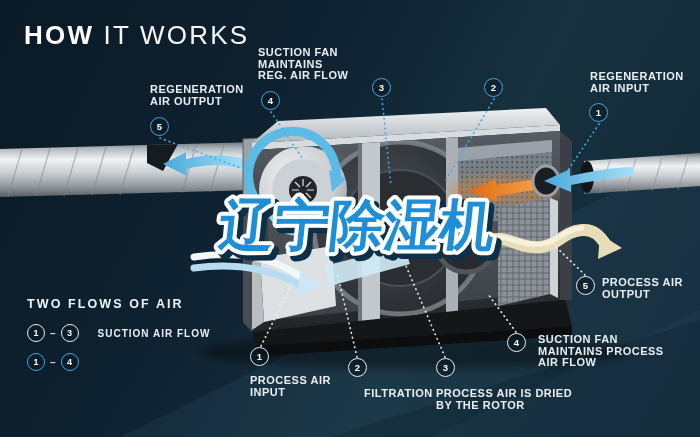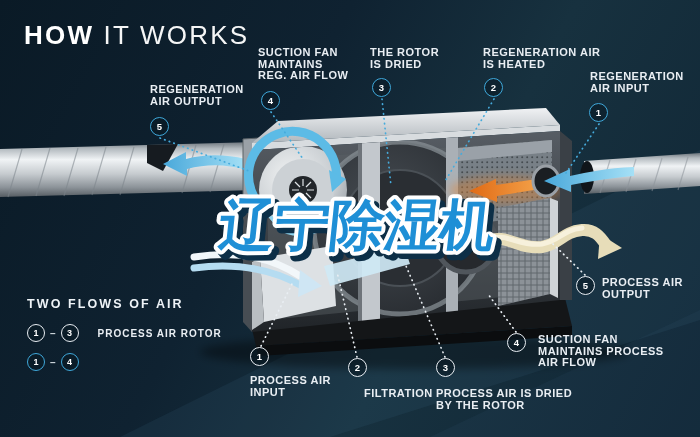--- a/index.html
+++ b/index.html
@@ -241,26 +241,22 @@
 
     <div class="callout-label" style="left:150px;top:84px;">REGENERATION
 AIR OUTPUT</div>
     <span class="badge blue" style="left:150px;top:117px;">5</span>
 
     <div class="callout-label" style="left:258px;top:47px;">SUCTION FAN
 MAINTAINS
 REG. AIR FLOW</div>
     <span class="badge blue" style="left:261px;top:91px;">4</span>
 
-    <div class="callout-label" style="left:370px;top:47px;">THE ROTOR
-IS DRIED</div>
     <span class="badge blue" style="left:372px;top:78px;">3</span>
 
-    <div class="callout-label" style="left:483px;top:47px;">REGENERATION AIR
-IS HEATED</div>
     <span class="badge blue" style="left:484px;top:78px;">2</span>
 
     <div class="callout-label" style="left:590px;top:71px;">REGENERATION
 AIR INPUT</div>
     <span class="badge blue" style="left:589px;top:103px;">1</span>
 
     <span class="badge white" style="left:250px;top:347px;">1</span>
     <div class="callout-label" style="left:250px;top:375px;">PROCESS AIR
 INPUT</div>
 
@@ -279,21 +275,21 @@
     <span class="badge white" style="left:576px;top:276px;">5</span>
     <div class="callout-label" style="left:602px;top:277px;">PROCESS AIR
 OUTPUT</div>
 
     <div class="legend-heading">TWO FLOWS OF AIR</div>
 
     <div class="legend-row" style="left:27px;top:324px;">
       <span class="badge white">1</span>
       <span class="legend-dash">–</span>
       <span class="badge white">3</span>
-      <span class="legend-label">PROCESS AIR ROTOR</span>
+      <span class="legend-label">SUCTION AIR FLOW</span>
     </div>
 
     <div class="legend-row" style="left:27px;top:353px;">
       <span class="badge blue">1</span>
       <span class="legend-dash">–</span>
       <span class="badge blue">4</span>
     </div>
 
   </div>
 </div>

